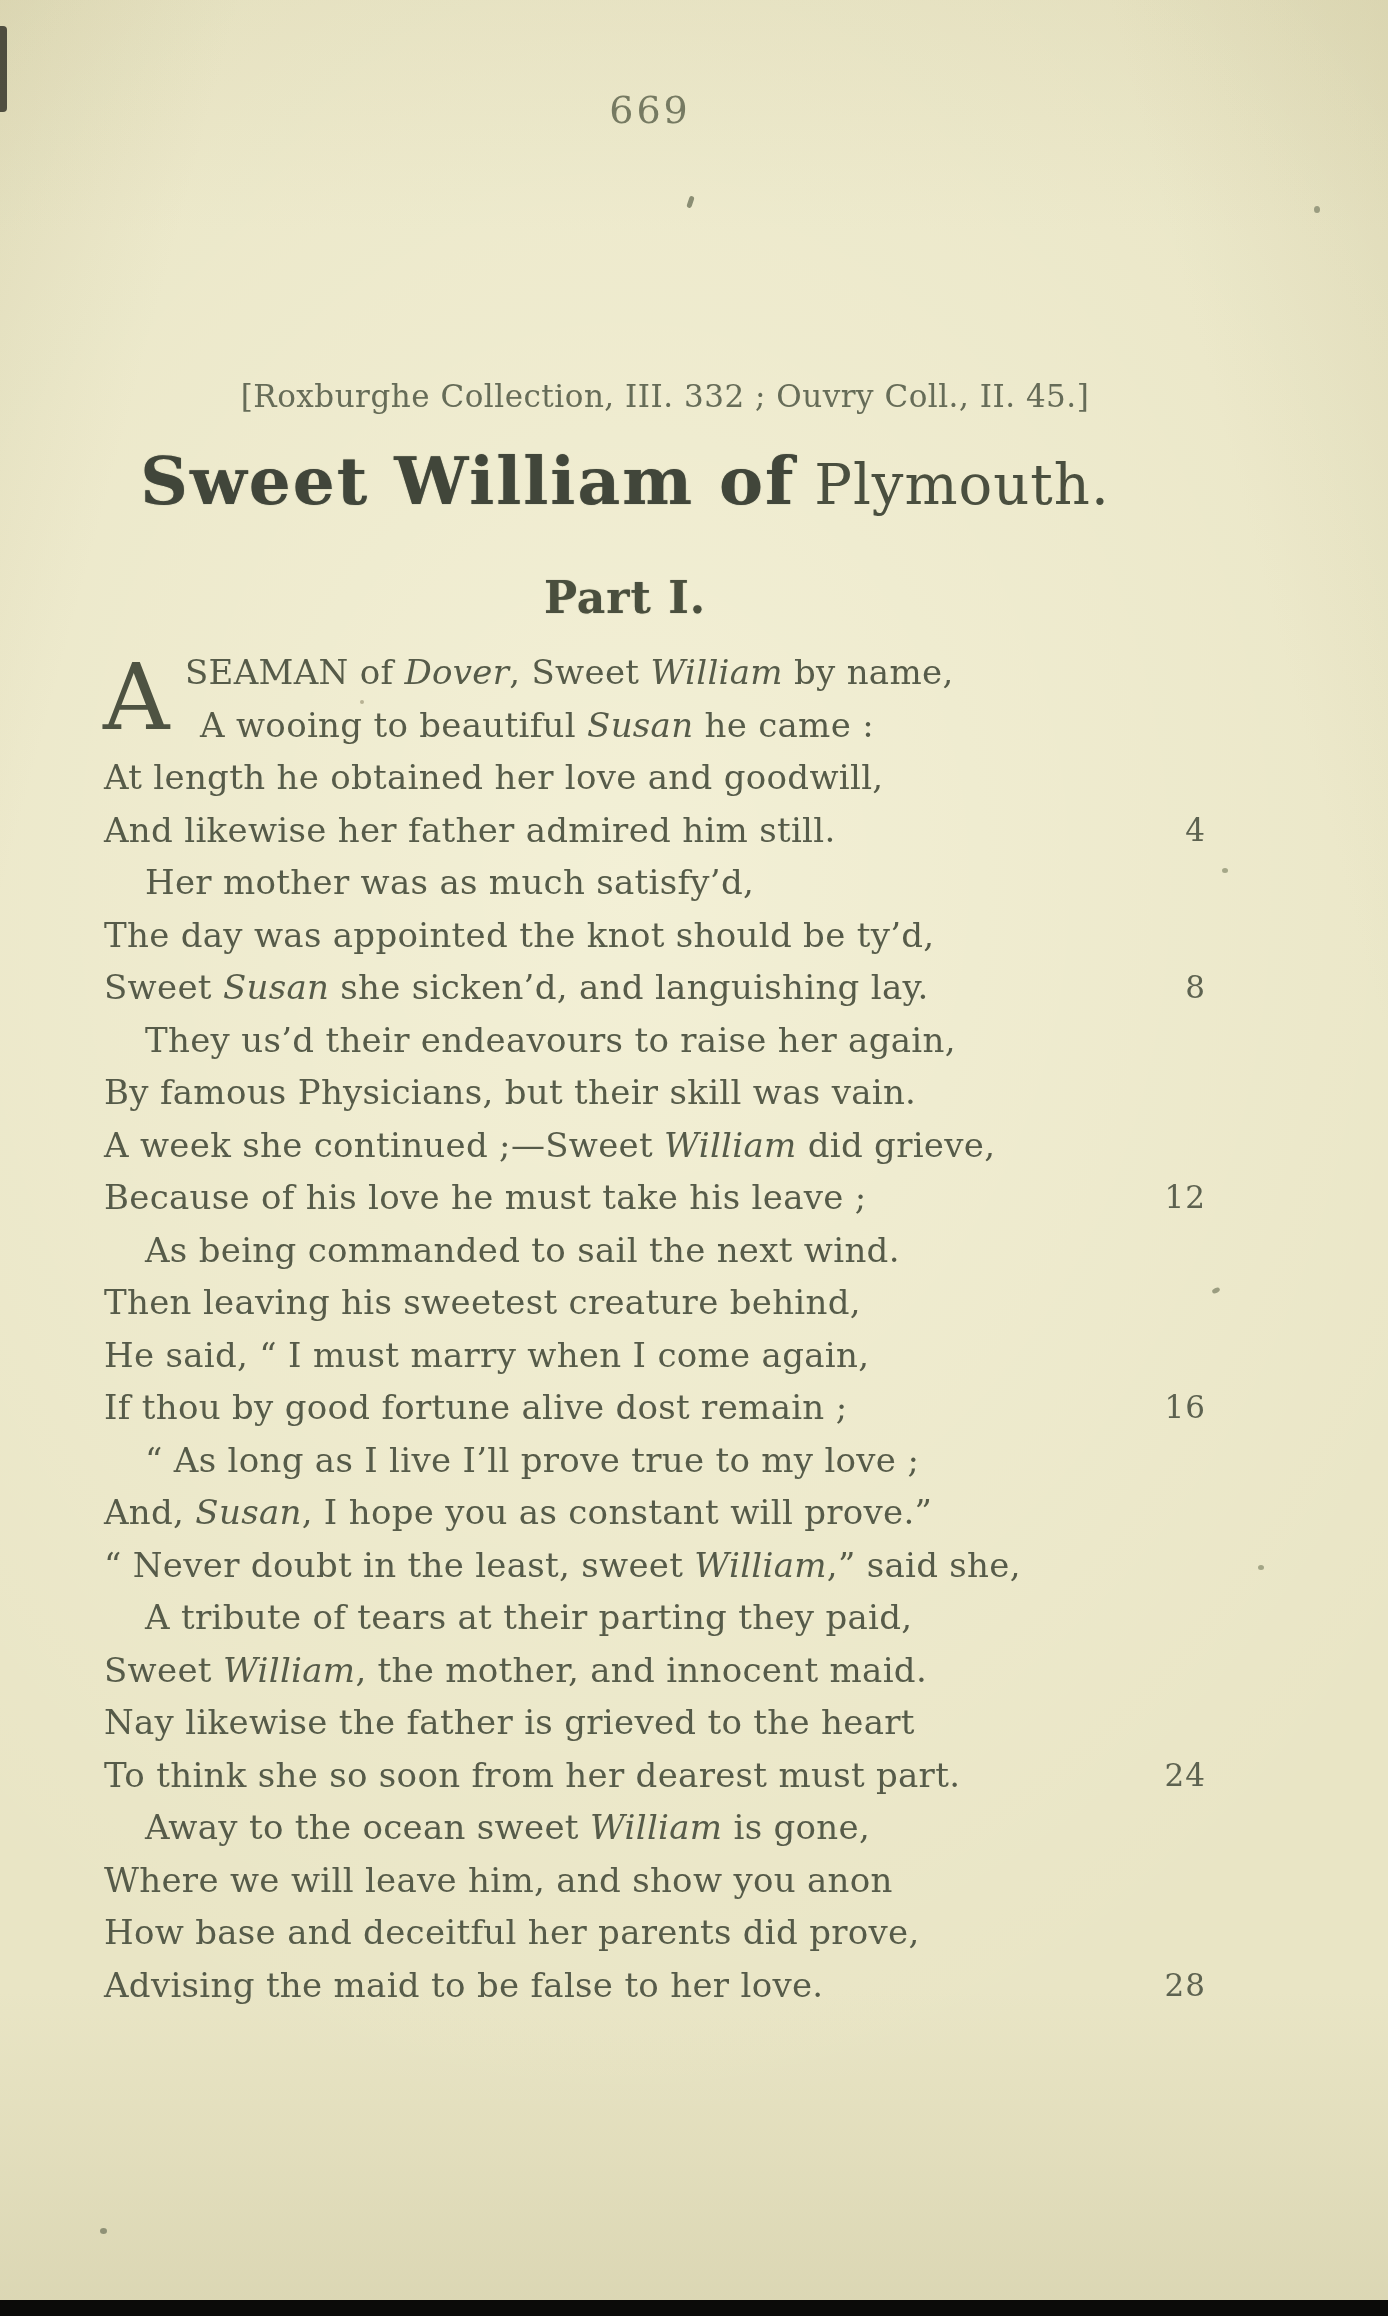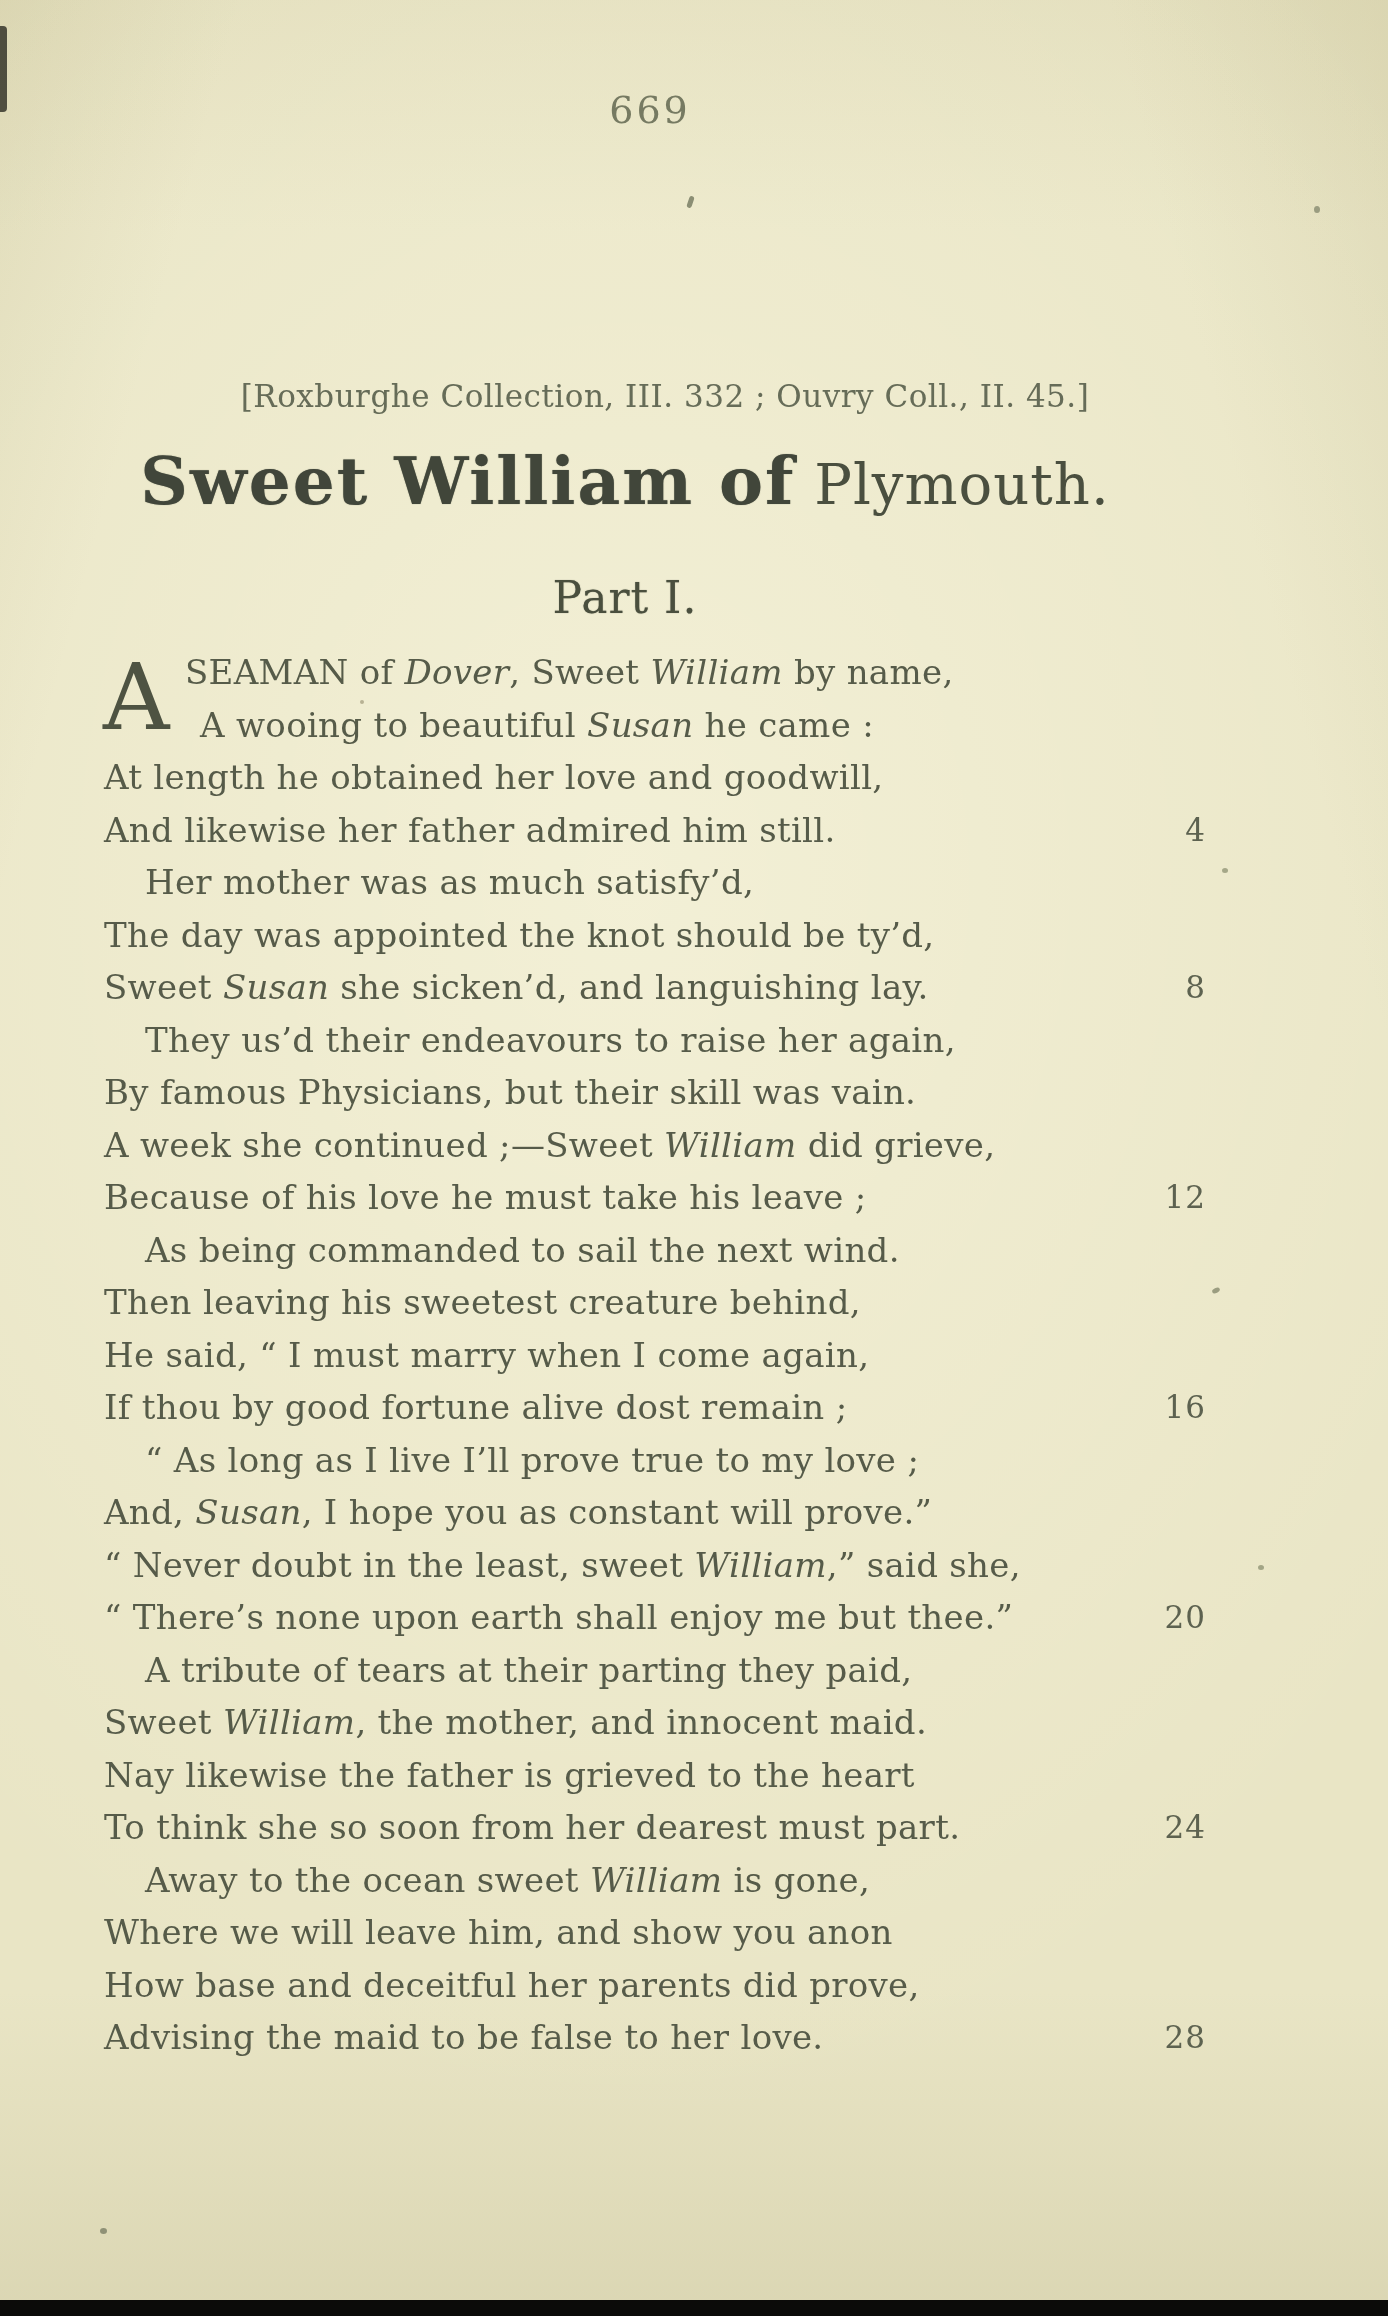--- a/index.html
+++ b/index.html
@@ -15,21 +15,21 @@
   #page-number{position:absolute;top:64px;left:0;width:1300px;text-align:center;
         font-size:38px;letter-spacing:3px;color:#767a62;margin-top:24px;}
   #collection-line{position:absolute;top:378px;left:0;width:1330px;text-align:center;
         font-size:31px;color:#666c58;letter-spacing:.5px;}
   #title-line{position:absolute;top:442px;left:0;width:1250px;text-align:center;
         color:#41463a;white-space:nowrap;}
   .blackletter{font-weight:bold;font-size:66px;letter-spacing:2px;
         text-shadow:0 0 1px rgba(50,55,40,.55);}
   .title-roman{font-size:56px;font-weight:normal;color:#4a4f3f;letter-spacing:1px;}
   #part-heading{position:absolute;top:572px;left:0;width:1250px;text-align:center;
-        font-weight:normal;font-size:44px;color:#4a4f3e;letter-spacing:1px;
+        font-weight:bold;font-size:44px;color:#4a4f3e;letter-spacing:1px;
         text-shadow:0 0 1px rgba(50,55,40,.5);}
   #poem{position:absolute;top:646px;left:104px;width:1112px;font-size:34px;
         color:#565b49;letter-spacing:.3px;}
   .poem-line{position:relative;height:52.5px;line-height:52.5px;white-space:nowrap;}
   .poem-line .it{font-style:italic;margin-top:44px;}
   .ind-first{padding-left:81px;}
   .ind-second{padding-left:96px;}
   .ind-stanza{padding-left:41px;}
   .line-num{position:absolute;top:0;right:10px;font-size:31px;color:#5d6250;
         letter-spacing:1px;}
@@ -69,21 +69,20 @@
       <div class="poem-line "><span>By famous Physicians, but their skill was vain.</span></div>
       <div class="poem-line "><span>A week she continued ;—Sweet </span><span class="it">William</span><span> did grieve,</span></div>
       <div class="poem-line "><span>Because of his love he must take his leave ;</span><span class="line-num">12</span></div>
       <div class="poem-line ind-stanza"><span>As being commanded to sail the next wind.</span></div>
       <div class="poem-line "><span>Then leaving his sweetest creature behind,</span></div>
       <div class="poem-line "><span>He said, “ I must marry when I come again,</span></div>
       <div class="poem-line "><span>If thou by good fortune alive dost remain ;</span><span class="line-num">16</span></div>
       <div class="poem-line ind-stanza"><span>“ As long as I live I’ll prove true to my love ;</span></div>
       <div class="poem-line "><span>And, </span><span class="it">Susan</span><span>, I hope you as constant will prove.”</span></div>
       <div class="poem-line "><span>“ Never doubt in the least, sweet </span><span class="it">William</span><span>,” said she,</span></div>
-      <div class="poem-line "><span>“ There’s none upon earth shall enjoy me but thee.”</span><span class="line-num">20</span></div>
       <div class="poem-line ind-stanza"><span>A tribute of tears at their parting they paid,</span></div>
       <div class="poem-line "><span>Sweet </span><span class="it">William</span><span>, the mother, and innocent maid.</span></div>
       <div class="poem-line "><span>Nay likewise the father is grieved to the heart</span></div>
       <div class="poem-line "><span>To think she so soon from her dearest must part.</span><span class="line-num">24</span></div>
       <div class="poem-line ind-stanza"><span>Away to the ocean sweet </span><span class="it">William</span><span> is gone,</span></div>
       <div class="poem-line "><span>Where we will leave him, and show you anon</span></div>
       <div class="poem-line "><span>How base and deceitful her parents did prove,</span></div>
       <div class="poem-line "><span>Advising the maid to be false to her love.</span><span class="line-num">28</span></div>
     </div>
 

